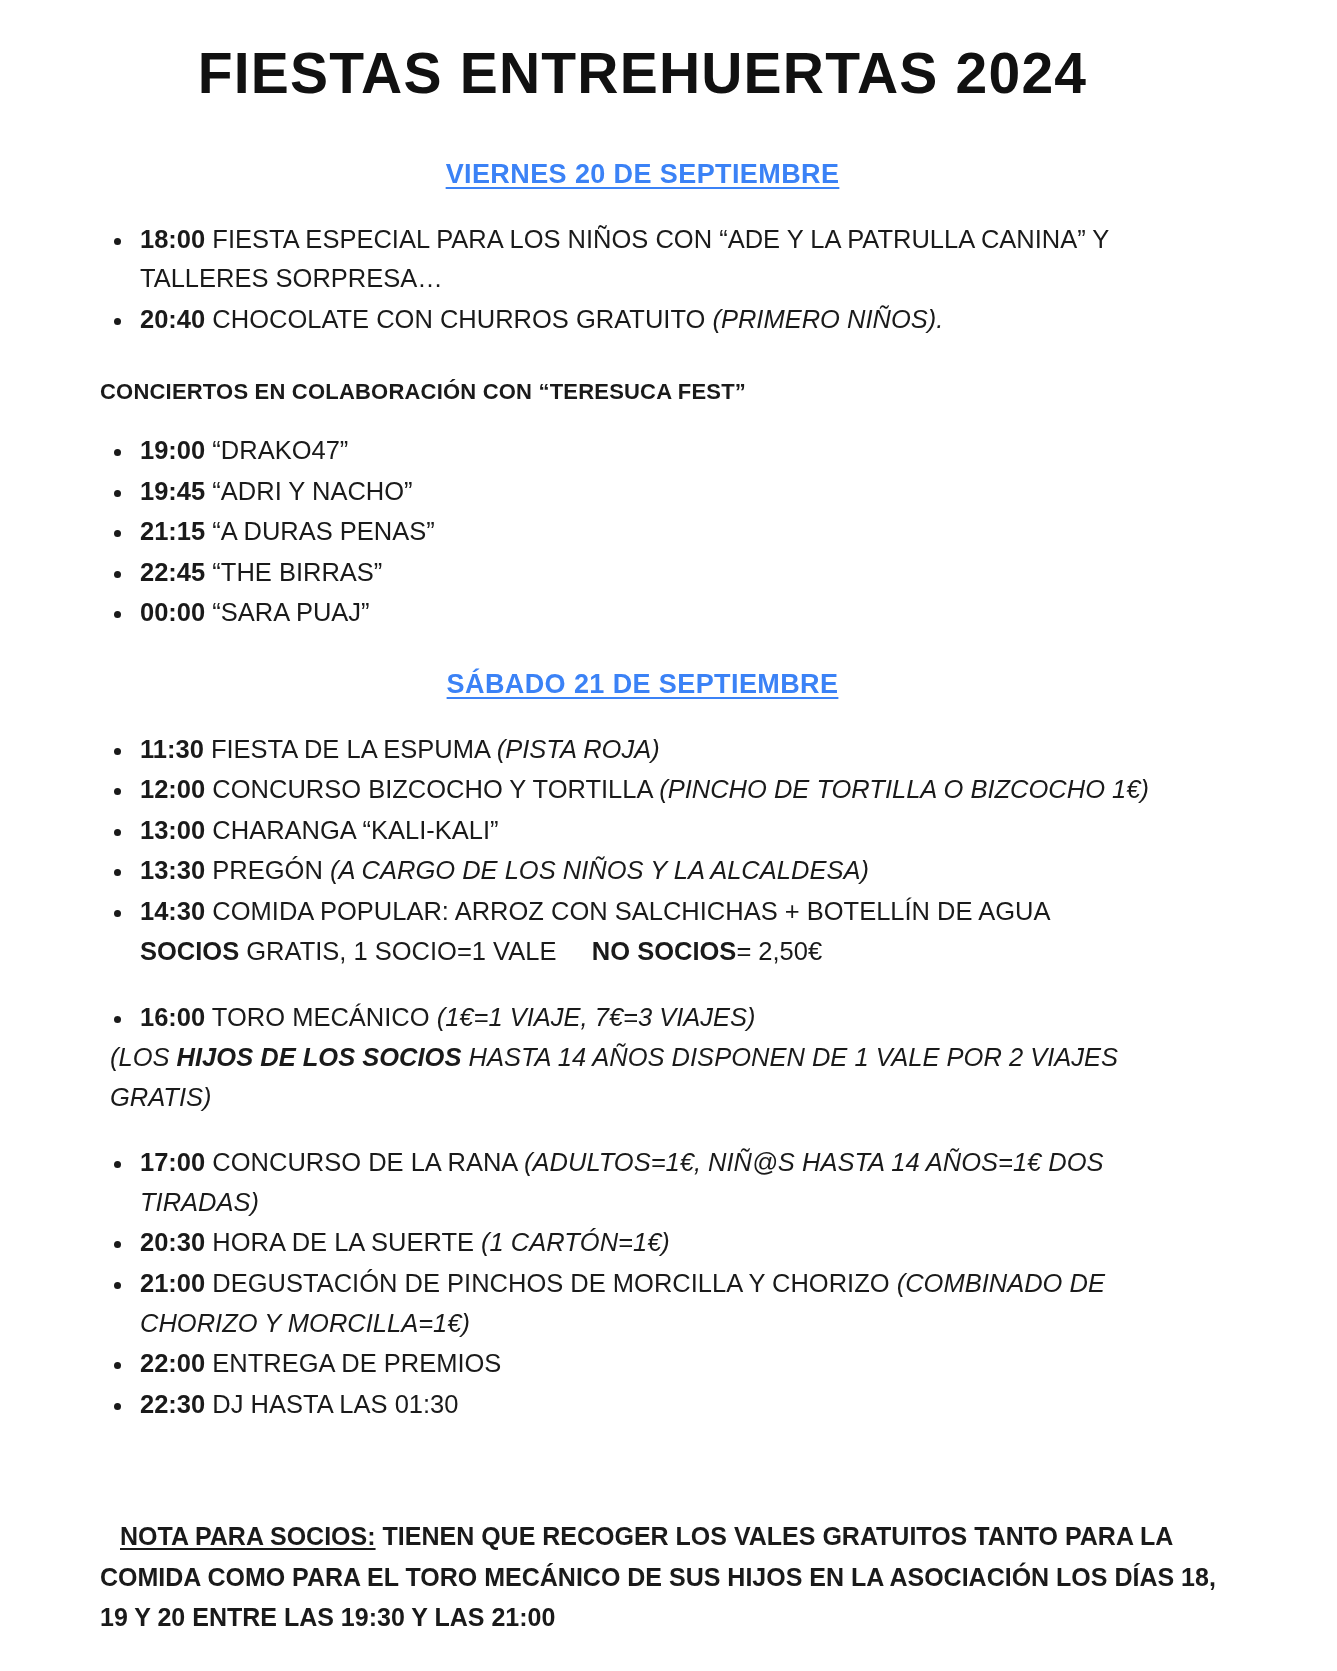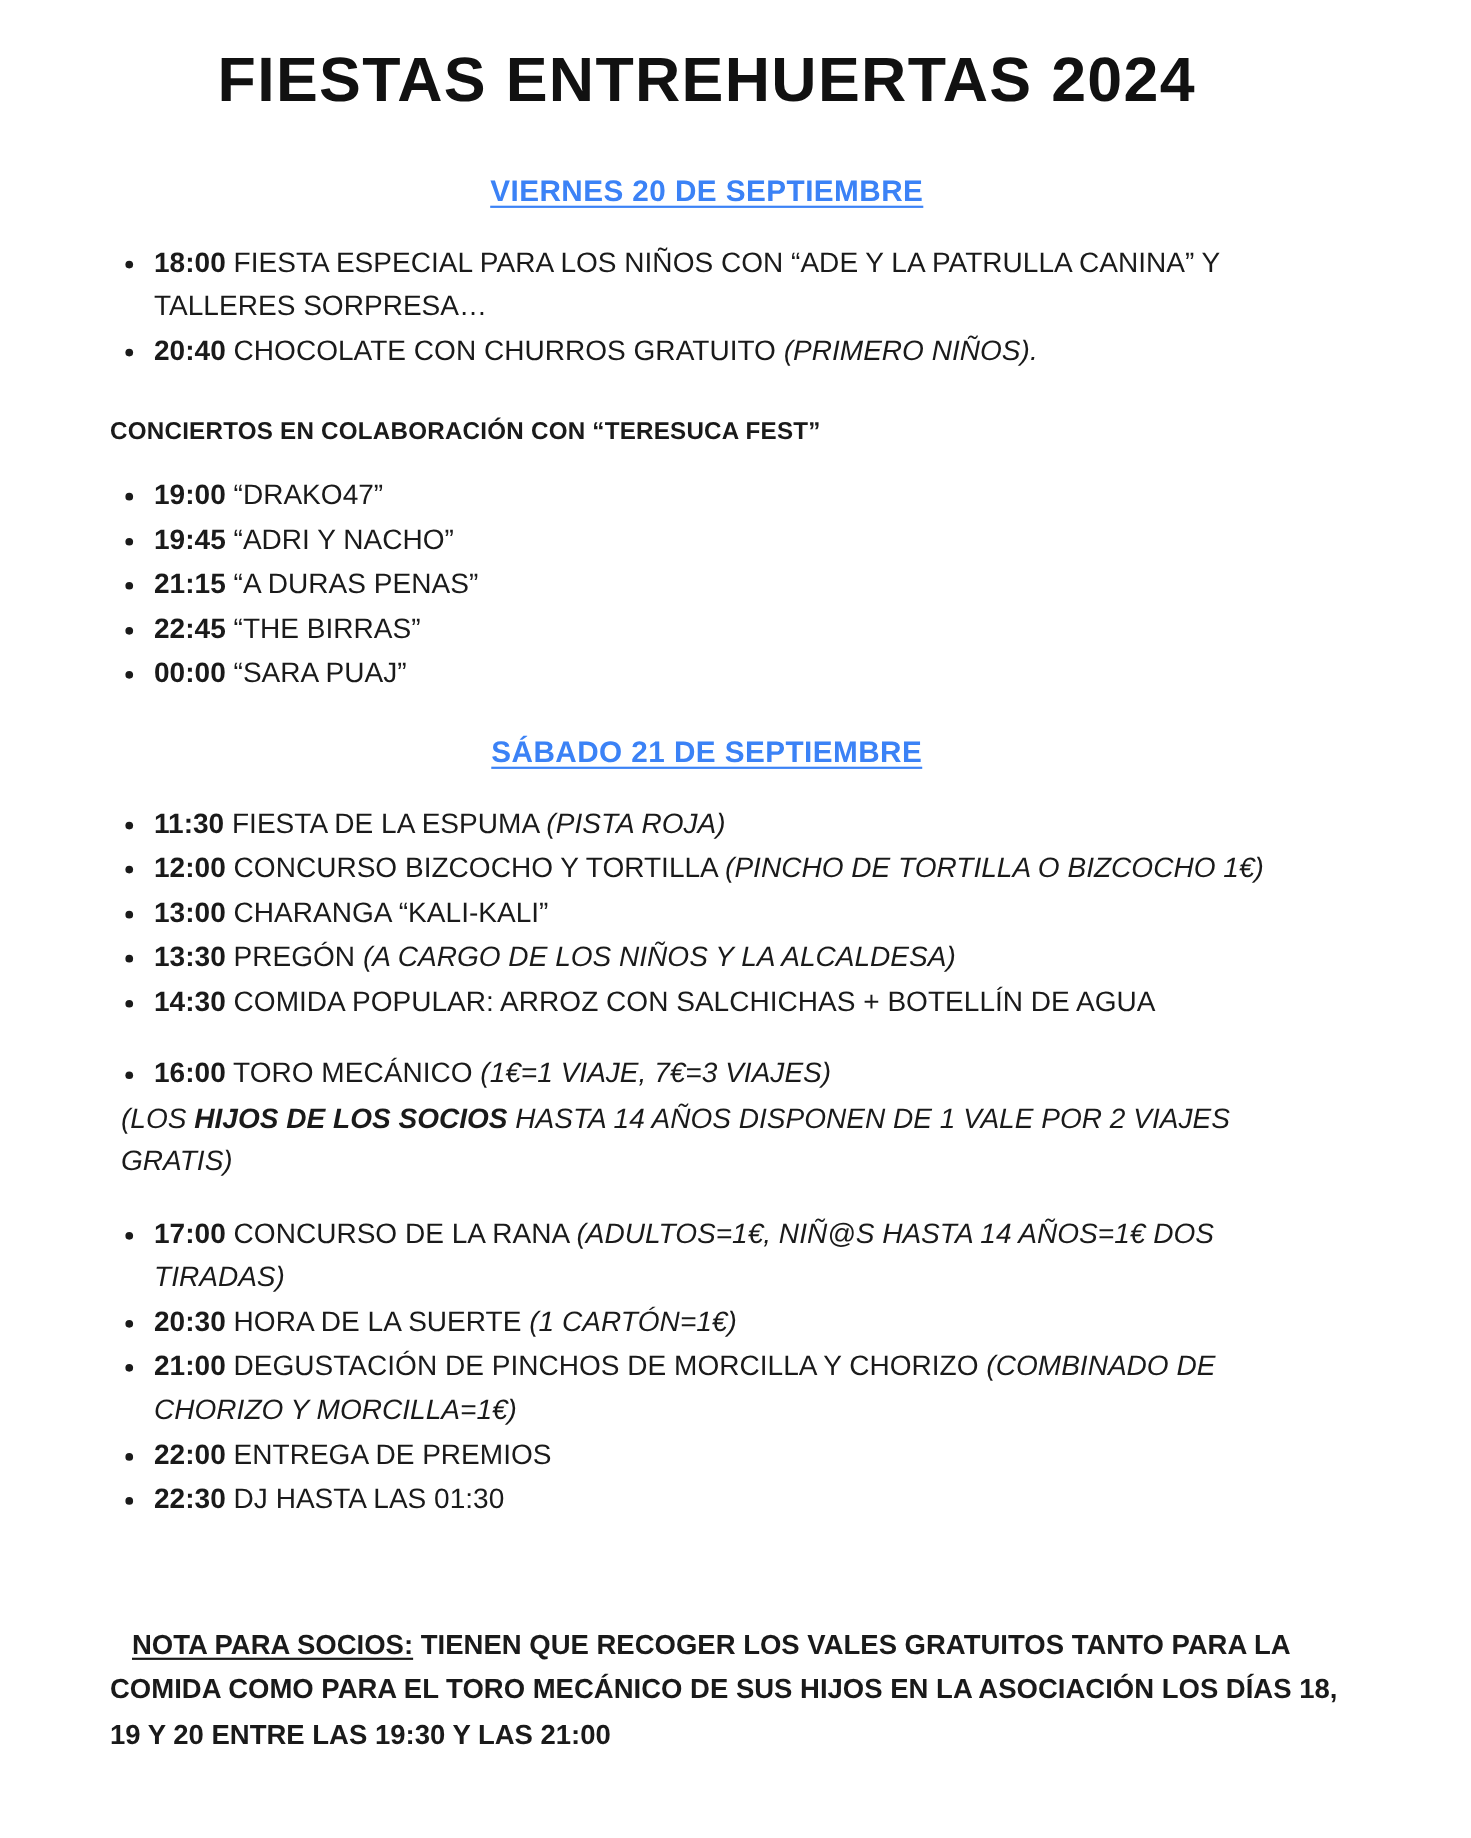--- a/index.html
+++ b/index.html
@@ -143,20 +143,23 @@
       <span class="t">13:00</span><span> CHARANGA “KALI-KALI”</span>
     </li>
     <li>
       <span class="t">13:30</span><span> PREGÓN </span><span class="i">(A CARGO DE LOS NIÑOS Y LA ALCALDESA)</span>
     </li>
     <li>
       <span class="t">14:30</span><span> COMIDA POPULAR: ARROZ CON SALCHICHAS + BOTELLÍN DE AGUA</span>
     </li>
   </ul>
 
+  <div class="plain-line">
+    <span class="t">SOCIOS</span><span> GRATIS, 1 SOCIO=1 VALE</span>&nbsp;&nbsp;&nbsp;&nbsp;&nbsp;<span class="t">NO SOCIOS</span><span>= 2,50€</span>
+  </div>
 
   <ul class="events tight">
     <li>
       <span class="t">16:00</span><span> TORO MECÁNICO </span><span class="i">(1€=1 VIAJE, 7€=3 VIAJES)</span>
     </li>
   </ul>
 
   <div class="plain-line indent-less i">
     <span>(LOS </span><span class="t">HIJOS DE LOS SOCIOS</span><span> HASTA 14 AÑOS DISPONEN DE 1 VALE POR 2 VIAJES GRATIS)</span>
   </div>

